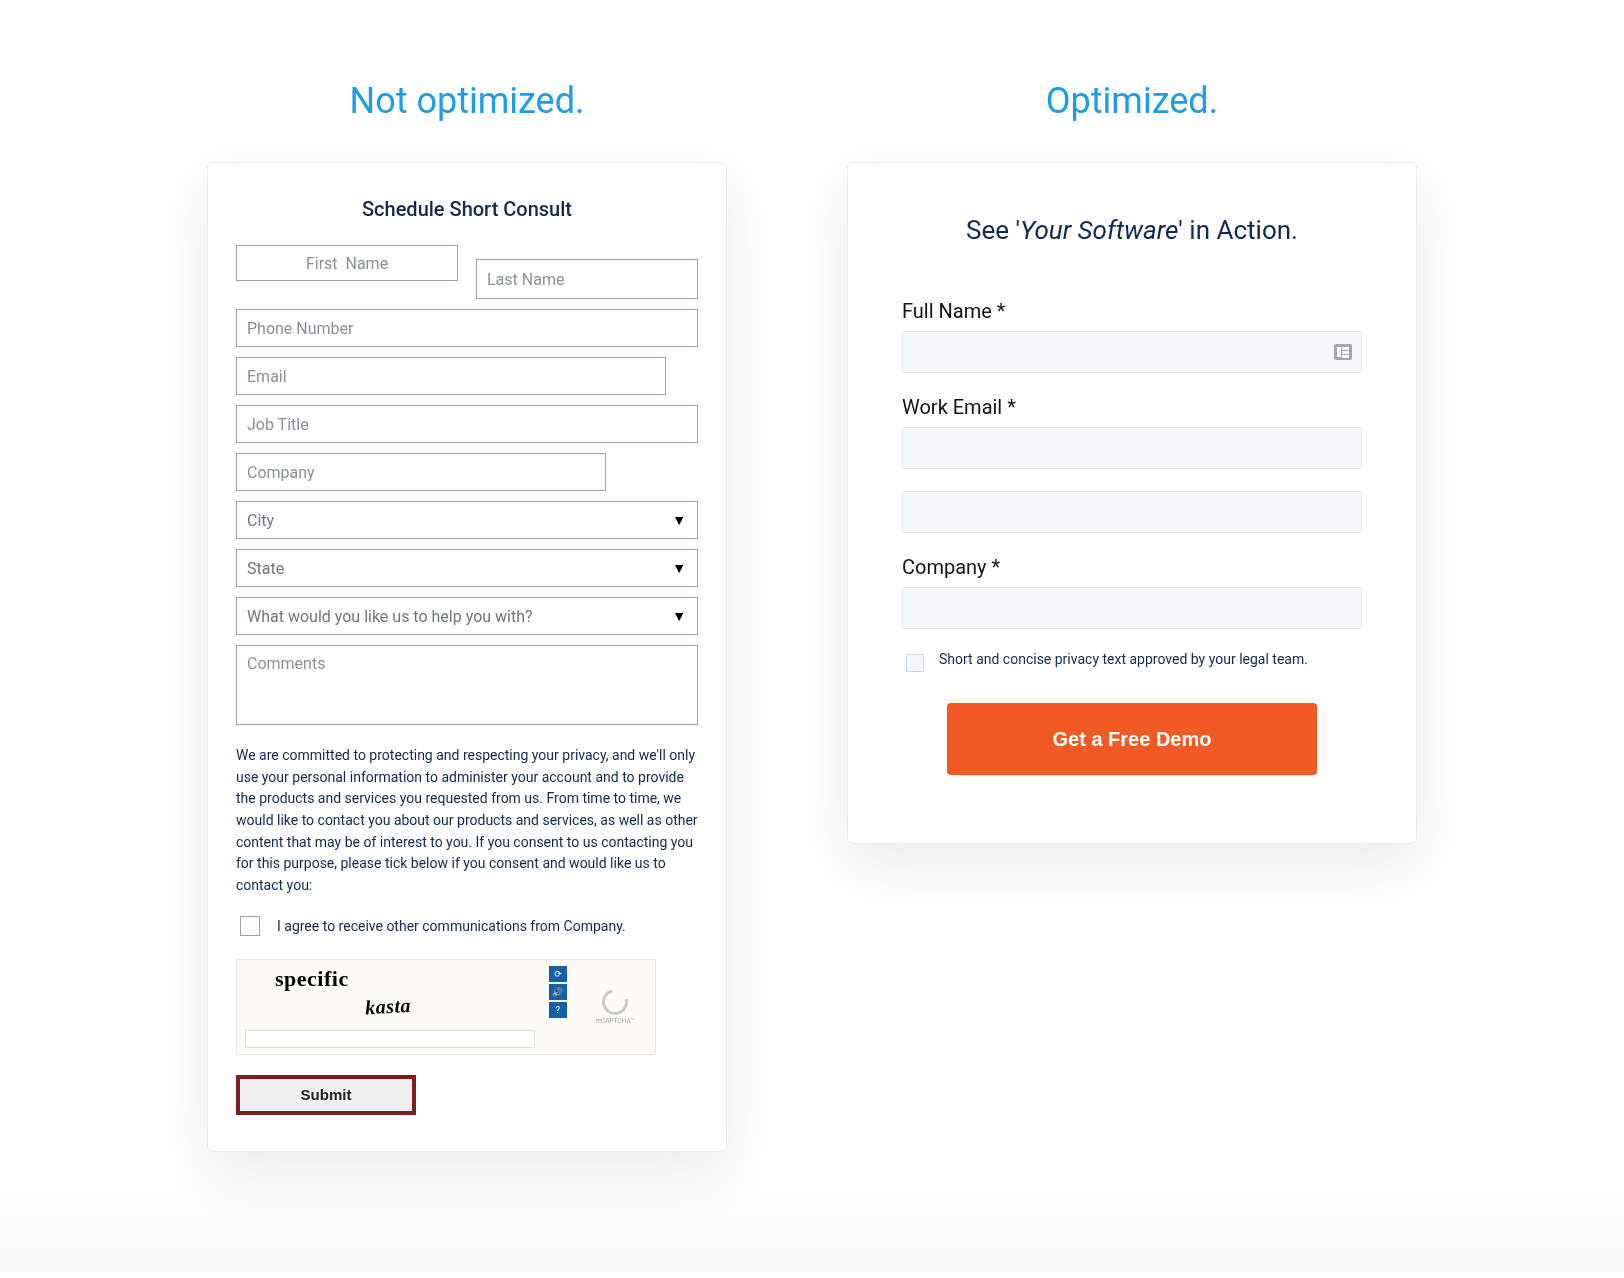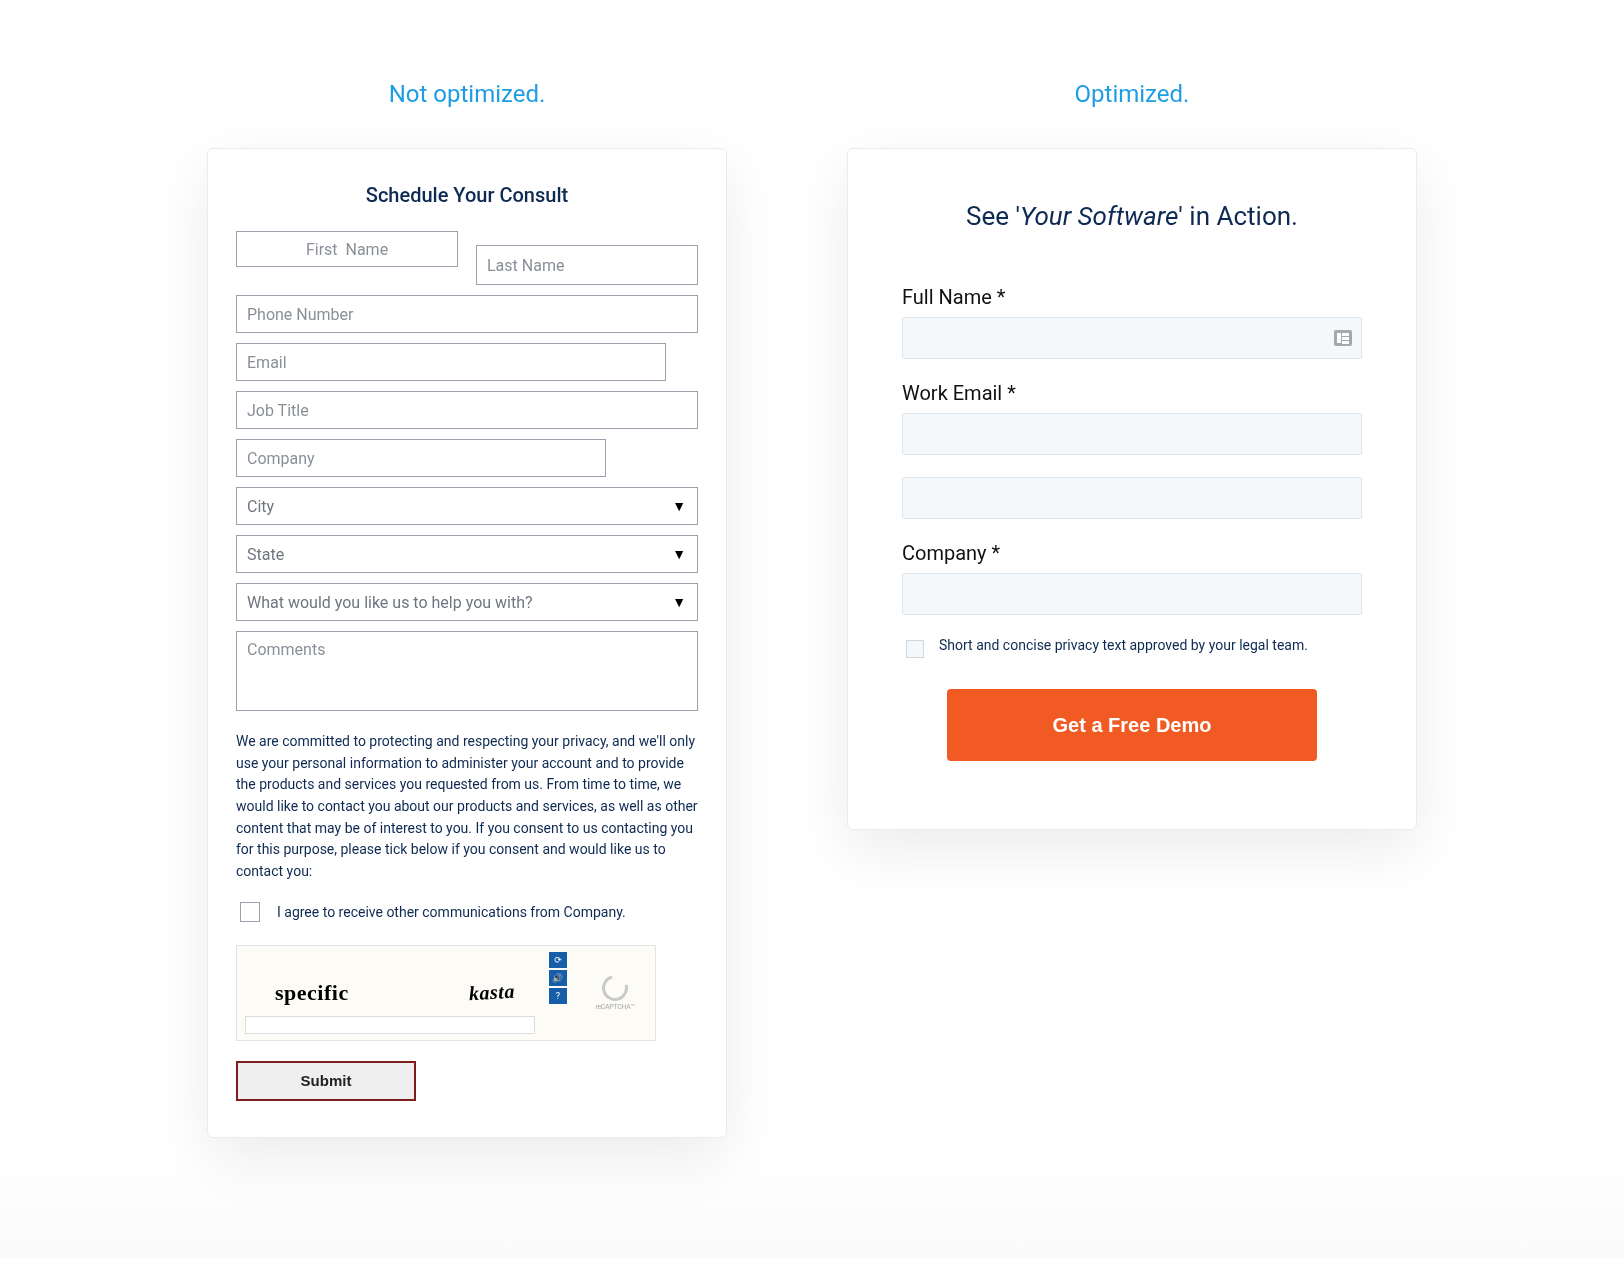--- a/index.html
+++ b/index.html
@@ -17,21 +17,21 @@
     padding: 80px 0 120px;
     background: linear-gradient(180deg, #fff 0%, #fff 92%, #fafafa 100%);
   }
   .col {
     display: flex;
     flex-direction: column;
     align-items: center;
     width: 520px;
   }
   .heading {
-    font-size: 24px;
+    font-size: 36px;
     color: #1e9de3;
     font-weight: 400;
     margin: 0 0 40px;
   }
   .card {
     background: #fff;
     border: 1px solid #e9ecef;
     border-radius: 6px;
     box-shadow: 0 20px 60px rgba(0,0,0,0.08);
     padding: 28px 28px 36px;
@@ -95,23 +95,22 @@
     background: #fcfbf5;
     height: 96px;
     width: 420px;
     display: flex;
     position: relative;
     margin-bottom: 20px;
   }
   .captcha-img {
     flex: 1;
     display: flex;
-    flex-direction: row;
+    flex-direction: column;
     padding: 6px 8px;
-    align-items: center;
   }
   .captcha-word {
     font-family: Georgia, "Times New Roman", serif;
     font-size: 22px;
     font-weight: 700;
     letter-spacing: 0.5px;
   }
   .captcha-word.k1 { margin-left: 30px; }
   .captcha-word.k2 { margin-left: 120px; font-style: italic; transform: rotate(-3deg); font-size: 20px; }
   .captcha-controls {
@@ -143,21 +142,21 @@
     bottom: 6px;
     width: 290px;
     height: 18px;
     background: #fff;
     border: 1px solid #ddd;
   }
   .submit-btn {
     width: 180px;
     height: 40px;
     background: #efefef;
-    border: 2px solid #7f1d1d;
+    border: 4px solid #7f1d1d;
     color: #222;
     font-size: 15px;
     font-weight: 700;
     cursor: pointer;
   }
 
   
   .right-title {
     text-align: center;
     color: #0e2a52;
@@ -227,21 +226,21 @@
   .inp.short2 { width: 370px; }
 </style>
 </head>
 <body>
 
 <div class="page">
 
   <div class="col">
     <h2 class="heading">Not optimized.</h2>
     <div class="card">
-      <div class="left-title">Schedule Your Consult</div>
+      <div class="left-title">Schedule Short Consult</div>
 
       <div class="row-pair">
         <input class="inp-sm" placeholder="First  Name" style="">
         <input class="inp-sm" placeholder="Last Name" style="">
       </div>
 
       <input class="inp" placeholder="Phone Number" style="">
       <input class="inp short1" placeholder="Email" style="">
       <input class="inp" placeholder="Job Title" style="">
       <input class="inp short2" placeholder="Company" style="">

